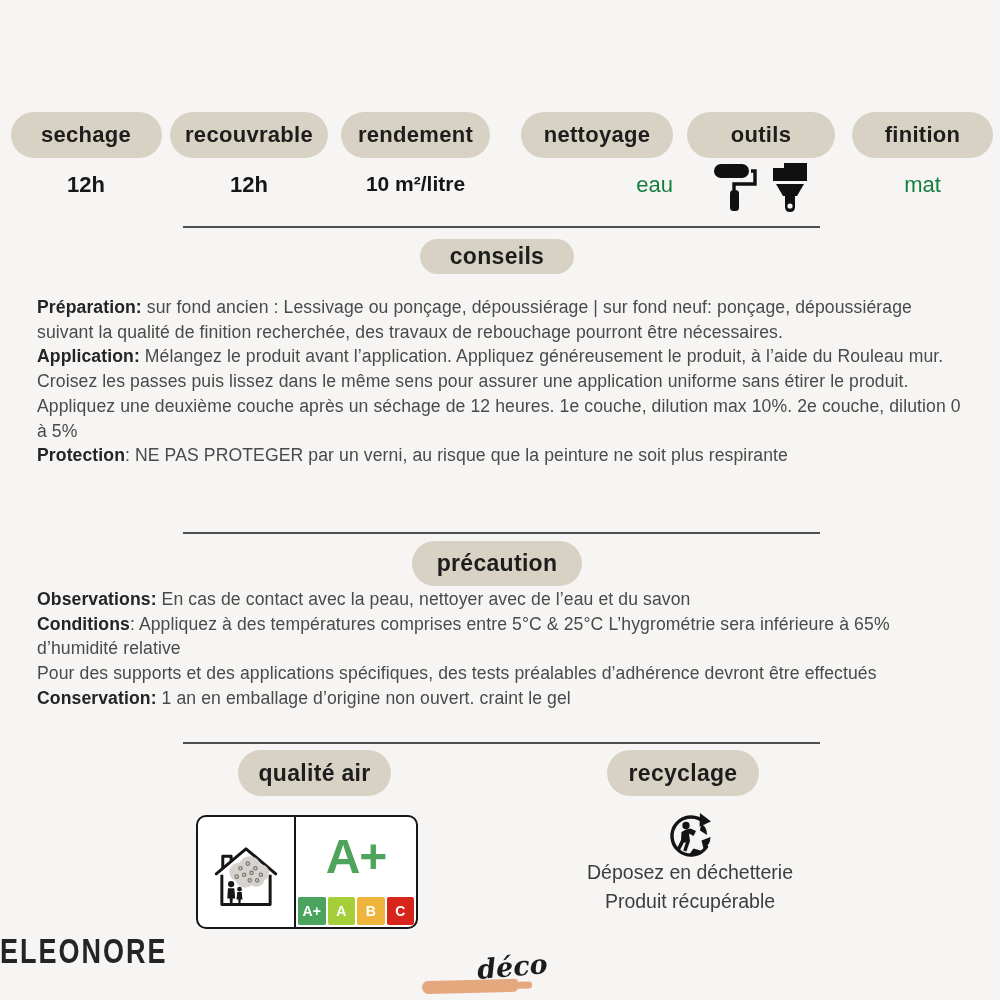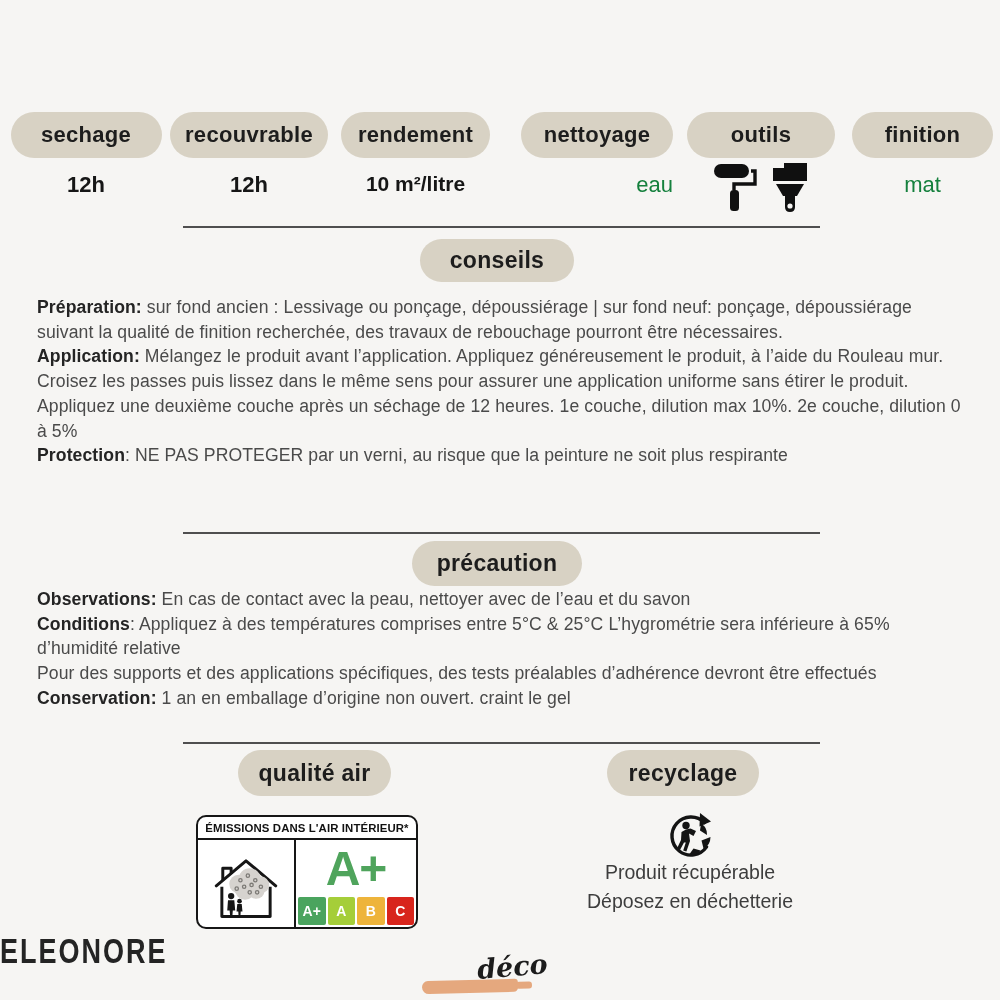--- a/index.html
+++ b/index.html
@@ -33,21 +33,21 @@
   .c3 .pill{width:152px;}.c4 .pill{width:148px;}.c5 .pill{width:141px;}
   .spec-value{margin-top:14px;font-size:22px;font-weight:700;color:#161616;}
   .c3 .spec-value,.c5 .spec-value{font-weight:400;color:#15803d;}
   .c2 .spec-value{font-size:21px;}
   .spec-icons{margin-top:3px;display:flex;gap:13px;align-items:flex-start;}
   
   .divider{position:absolute;left:183px;width:637px;height:0;border-top:2px solid #4f4f4f;}
   .d1{top:226px;}.d2{top:532px;}.d3{top:742px;}
   
   .badge{position:absolute;box-sizing:border-box;font-size:23px;}
-  .badge-conseils{left:420px;top:239px;width:154px;height:43px;}
+  .badge-conseils{left:420px;top:239px;width:154px;height:35px;}
   .badge-precaution{left:412px;top:541px;width:170px;height:45px;}
   .badge-qualite{left:238px;top:750px;width:153px;height:46px;}
   .badge-recyclage{left:607px;top:750px;width:152px;height:46px;}
   
   .body-text{position:absolute;left:37px;width:930px;font-size:17.6px;line-height:24.7px;color:#4a4a4a;letter-spacing:.1px;}
   .body-text p{margin:0;}
   .body-text strong{color:#242424;font-weight:700;}
   .t-conseils{top:295px;}
   .t-precaution{top:587px;}
   
@@ -161,21 +161,20 @@
     <p><strong>Observations:</strong><span> En cas de contact avec la peau, nettoyer avec de l’eau et du savon</span></p>
     <p><strong>Conditions</strong><span>: Appliquez à des températures comprises entre 5°C &amp; 25°C L’hygrométrie sera inférieure à 65% d’humidité relative</span></p>
     <p><strong></strong><span>Pour des supports et des applications spécifiques, des tests préalables d’adhérence devront être effectués</span></p>
     <p><strong>Conservation:</strong><span> 1 an en emballage d’origine non ouvert. craint le gel</span></p>
   </div>
 
   <div class="pill badge badge-qualite">
     <span>qualité air</span>
   </div>
   <div class="air-label">
-    <div class="air-header">ÉMISSIONS DANS L'AIR INTÉRIEUR*</div>
     <div class="air-body">
       <div class="air-house">
         <svg width="86" height="78" viewBox="0 0 92 84">
           <path d="M14,44 L46,17 L78,44" fill="none" stroke="#161616" stroke-width="3.2" stroke-linejoin="round" stroke-linecap="round"></path>
           <path d="M21,38 V25 H30 V31" fill="none" stroke="#161616" stroke-width="3.2" stroke-linejoin="round"></path>
           <path d="M20,45 V77 H72 V45" fill="none" stroke="#161616" stroke-width="3.2" stroke-linejoin="round"></path>
           <g fill="#d6d3cf">
             <circle cx="38" cy="42" r="10"></circle>
               <circle cx="50" cy="37" r="12"></circle>
             <circle cx="62" cy="43" r="9"></circle>
@@ -219,22 +218,22 @@
   <svg class="triman" width="50" height="52" viewBox="0 0 50 52">
     <path d="M37.4,12.6 A19,19 0 1 0 39.6,36.9" fill="none" stroke="#141414" stroke-width="3.4" stroke-linecap="round"></path>
     <polygon points="33,3 44,11.5 32.5,16.5" fill="#141414"></polygon>
     <circle cx="19" cy="15.5" r="3.7" fill="#141414"></circle>
     <path d="M19,19.5 L14.5,22 L14,30 L10,38.5 L13,40 L17,32.5 L18.8,32.5 L16.2,40.5 L19.4,41.5 L23,31 L22,23.5 L26.5,26 L29,21 L23.5,18.5 Z" fill="#141414"></path>
     <path d="M34,13.5 Q40.5,17.5 40,25 L33,20.5 Z" fill="#141414"></path>
     <path d="M43.5,27 Q43.5,35 36.5,38.5 L34.5,30.5 Z" fill="#141414"></path>
     <path d="M33.5,40.5 Q29,46.5 21.5,45.5 L26.5,38.5 Z" fill="#141414"></path>
   </svg>
   <div class="recycle-text">
+    <div>Déposez en déchetterie</div>
     <div>Produit récupérable</div>
-    <div>Déposez en déchetterie</div>
   </div>
 
   <div class="logo-name">
     <span>ELEONORE</span>
   </div>
   <div class="brush-stroke"></div>
   <div class="logo-sub">déco</div>
 
 </div>
 

